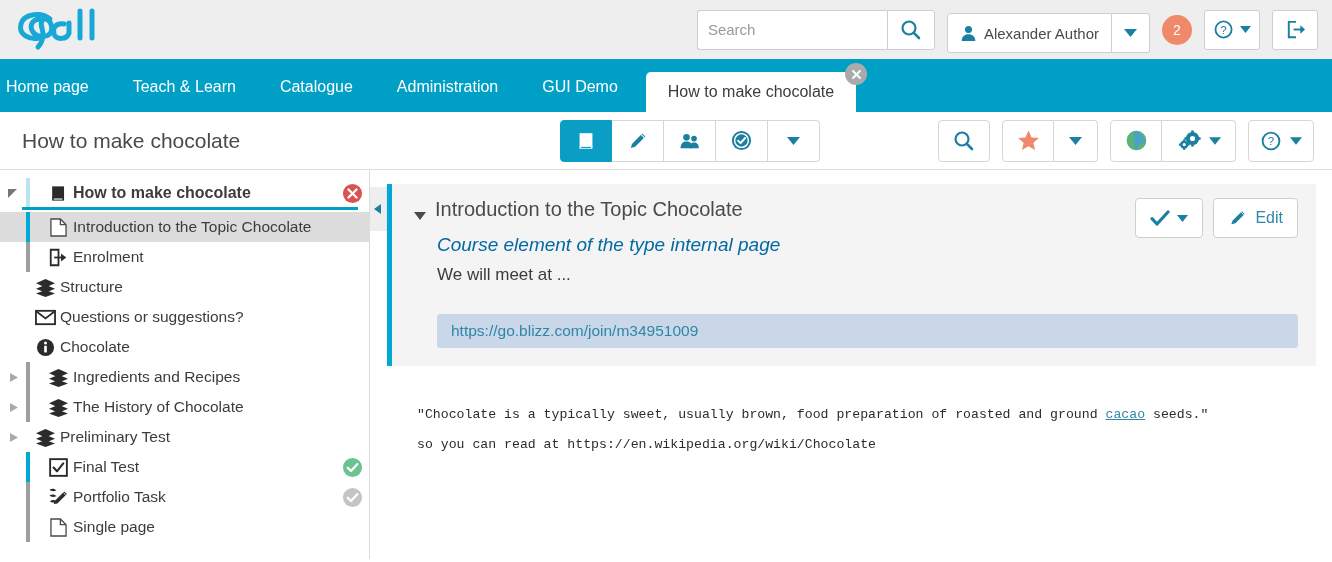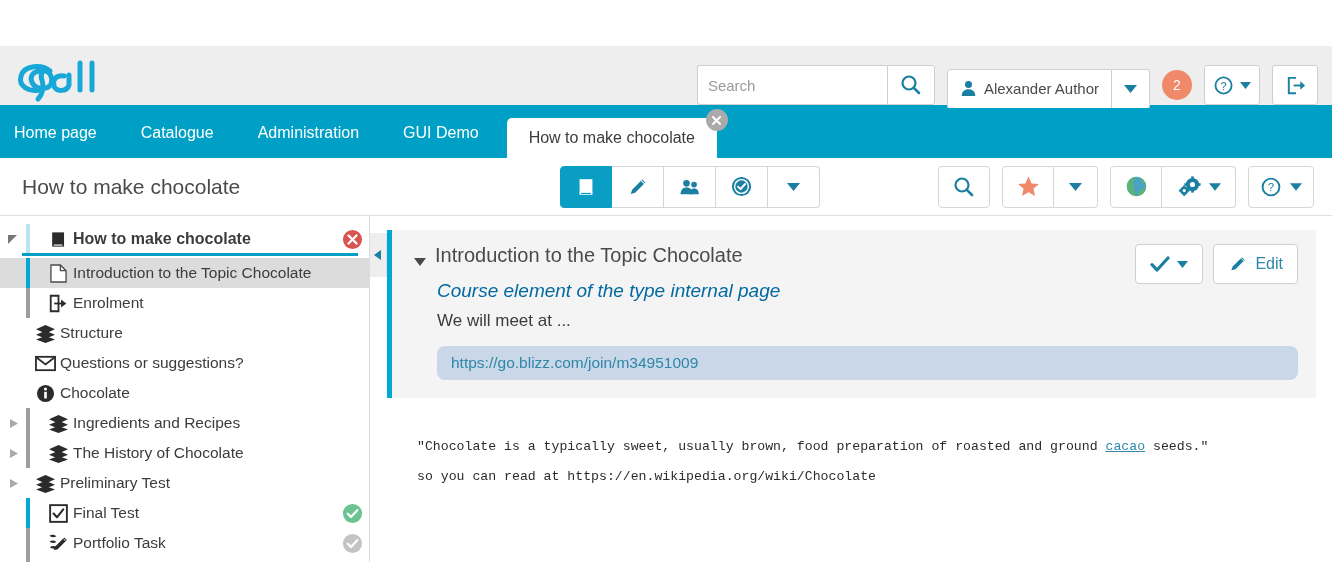--- a/index.html
+++ b/index.html
@@ -8,23 +8,22 @@
     font-family: "Liberation Sans", sans-serif;
     background: #ffffff;
     overflow: hidden;
   }
 
   
   .topbar {
     height: 62px;
     background: #eeeeee;
     border-bottom: 3px solid #00a0c6;
-    display: flex; align-items: flex-end;
+    display: flex; align-items: center;
     position: relative;
-    margin-top: 46px;
   }
   .logo { margin-left: 12px; width: 96px; height: 46px; }
   .topbar-right {
     margin-left: auto; margin-right: 14px;
     display: flex; align-items: center; gap: 12px;
   }
 
   .search-group { display: flex; height: 40px; }
   .search-input {
     width: 190px; height: 40px;
@@ -77,21 +76,21 @@
     height: 50px; background: #00a0c6;
     display: flex; align-items: flex-end;
     position: relative;
   }
   .nav-item {
     color: #ffffff; font-size: 16px;
     padding: 0 22px; height: 50px;
     display: flex; align-items: center; cursor: pointer;
     white-space: nowrap;
   }
-  .nav-item.first { padding-left: 14px; }
+  .nav-item.first { padding-left: 6px; }
   .nav-tab-active {
     background: #ffffff; color: #3c3c3c; font-size: 16px;
     height: 40px; margin-left: 6px;
     border-radius: 5px 5px 0 0;
     padding: 0 22px 0 22px;
     display: flex; align-items: center; cursor: pointer;
     position: relative; white-space: nowrap;
   }
   .tab-close {
     position: absolute; right: -11px; top: -9px;
@@ -187,22 +186,22 @@
     margin: 14px 16px 0 0; background: #f4f4f4;
     border-left: 5px solid #00a8d6;
     padding: 14px 18px 18px 22px; position: relative;
   }
   .ce-head { display: flex; align-items: flex-start; }
   .ce-caret { margin: 8px 9px 0 0; }
   .ce-title { font-size: 20px; color: #4a4a4a; }
   .ce-sub { font-style: italic; font-size: 19px; color: #0369a1; margin: 10px 0 0 23px; }
   .ce-text { font-size: 17px; color: #3c3c3c; margin: 9px 0 0 23px; }
   .ce-linkbox {
-    margin: 15px 0 0 23px; background: #c9d7e8;
-    padding: 8px 14px; border-radius: 8px;
+    margin: 29px 0 0 23px; background: #c9d7e8;
+    padding: 8px 14px; border-radius: 3px;
   }
   .ce-linkbox a { color: #2e87a8; font-size: 15.5px; text-decoration: none; }
 
   .ce-actions { position: absolute; right: 18px; top: 14px; display: flex; gap: 10px; }
   .act-btn {
     height: 40px; background: #fff; border: 1px solid #cfcfcf;
     border-radius: 4px; display: flex; align-items: center; justify-content: center;
     gap: 7px; padding: 0 14px; cursor: pointer;
     font-size: 16px; color: #2e87a8;
   }
@@ -275,20 +274,21 @@
         <path d="M12.5 4 H5 V20 H12.5" fill="none" stroke="#1a7fa0" stroke-width="2"></path>
         <line x1="10" y1="12" x2="20" y2="12" stroke="#1a7fa0" stroke-width="2"></line>
         <polygon points="17,7.5 22,12 17,16.5" fill="#1a7fa0"></polygon>
       </svg>
     </div>
   </div>
 </div>
 
 <div class="navbar">
   <div class="nav-item first">Home page</div>
+  <div class="nav-item">Teach &amp; Learn</div>
   <div class="nav-item">Catalogue</div>
   <div class="nav-item">Administration</div>
   <div class="nav-item">GUI Demo</div>
 
   <div class="nav-tab-active">
     <span>How to make chocolate</span>
     <div class="tab-close">
       <svg width="11" height="11" viewBox="0 0 11 11">
         <line x1="2" y1="2" x2="9" y2="9" stroke="#fff" stroke-width="1.9" stroke-linecap="round"></line>
         <line x1="9" y1="2" x2="2" y2="9" stroke="#fff" stroke-width="1.9" stroke-linecap="round"></line>

